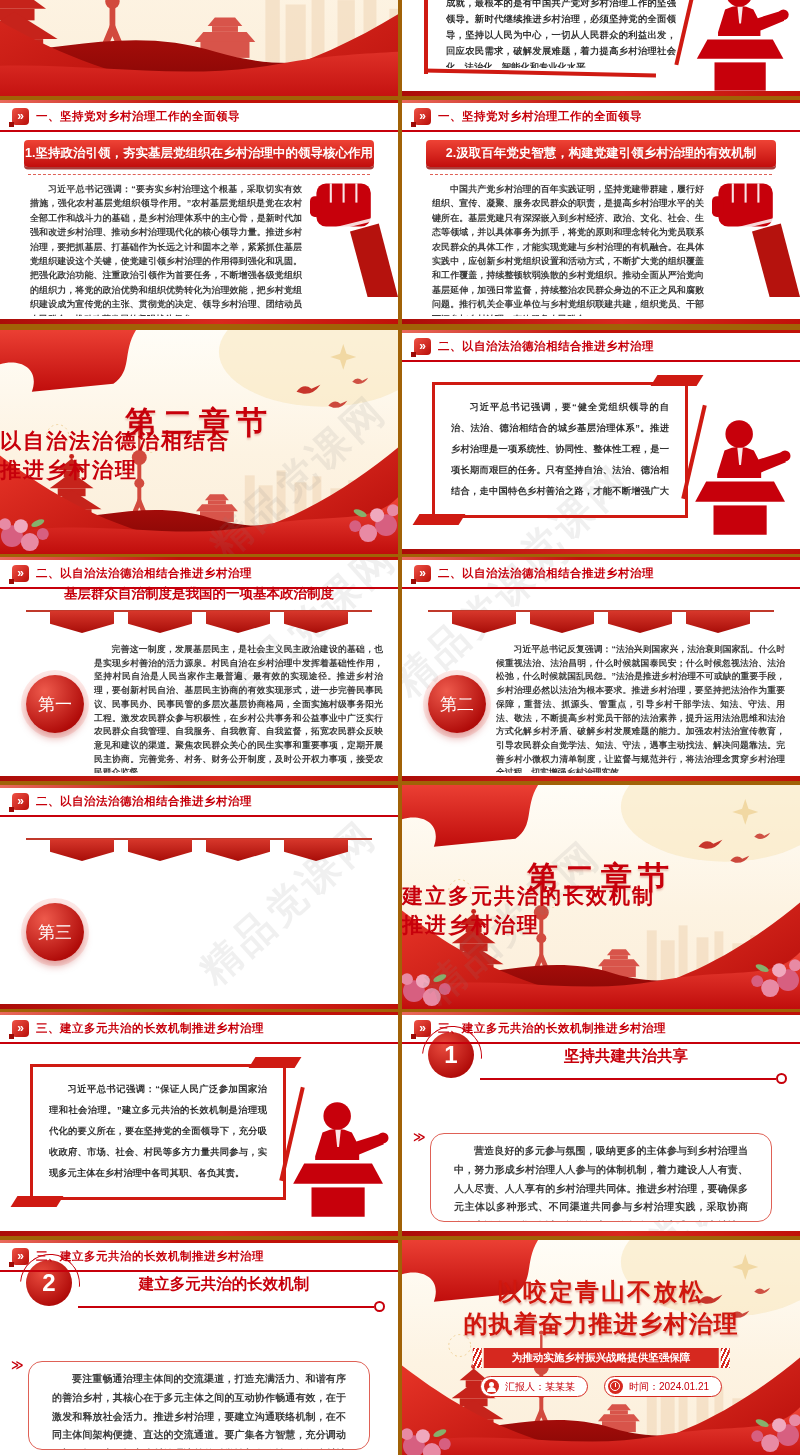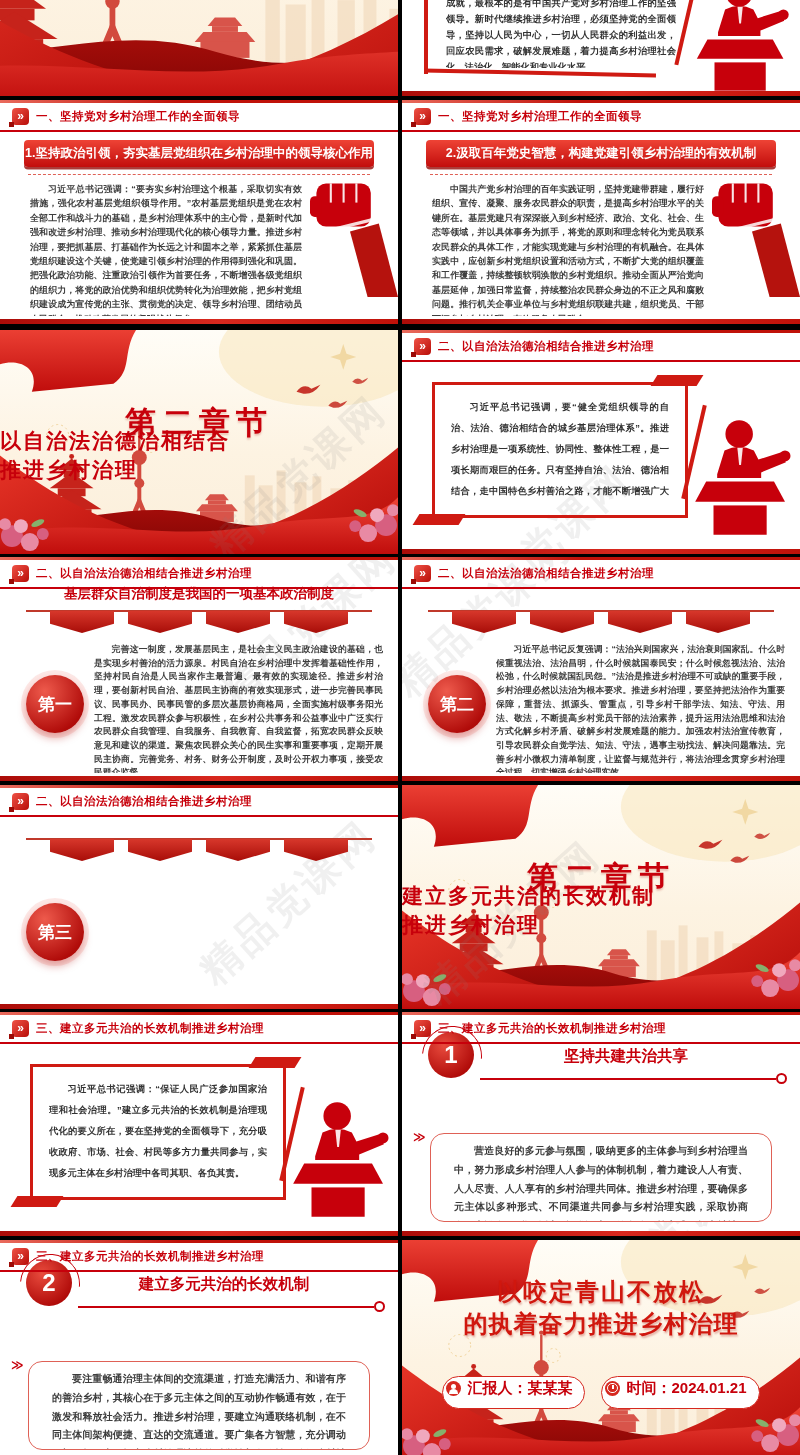--- a/index.html
+++ b/index.html
@@ -1,16 +1,16 @@
 <!DOCTYPE html>
 <html><head>
 <meta charset="utf-8">
 <style>
   html,body{margin:0;padding:0;background:#fff;font-family:"Liberation Sans","DejaVu Sans",sans-serif;}
-  #canvas{position:relative;width:800px;height:1455px;overflow:hidden;background:#000000;}
+  #canvas{position:relative;width:800px;height:1455px;overflow:hidden;background:#a16207;}
   .slide{position:absolute;width:398px;height:224px;background:#fff;overflow:hidden;}
   .scene{position:absolute;inset:0;width:100%;height:100%;z-index:0;}
   .scene-bg{position:absolute;inset:0;background:linear-gradient(180deg,#fffdf7 0%,#fdf3e2 55%,#fbeeda 100%);z-index:0;}
   
   .topbar{position:absolute;top:0;left:0;right:0;height:3px;background:linear-gradient(90deg,#e96a5c,#c01109 45%);z-index:3;}
   .hdr{position:absolute;top:6px;left:12px;right:12px;height:20px;display:flex;align-items:center;gap:7px;z-index:3;}
   .hdr-ic{position:relative;width:17px;height:17px;border-radius:4px;background:linear-gradient(135deg,#ef5246,#b80d08);color:#fff;font-weight:bold;font-size:12px;line-height:16px;text-align:center;flex:0 0 auto;}
   .hdr-ic::after{content:"";position:absolute;left:-3px;bottom:-2px;width:5px;height:5px;background:#9c0a06;}
   .hdr-t{color:#c7000b;font-weight:bold;font-size:11.5px;letter-spacing:.5px;white-space:nowrap;}
   .hdr-line{position:absolute;top:30px;left:0;right:0;height:1.5px;background:#c7000b;z-index:3;}
@@ -25,42 +25,42 @@
   .q-body{position:absolute;inset:12px 16px;font-size:9.3px;line-height:2.25;font-weight:bold;color:#333;text-align:justify;text-indent:2em;overflow:hidden;}
   .q-acc-tr{position:absolute;top:45px;right:100px;width:46px;height:11px;background:#cf1a12;transform:skewX(-32deg);z-index:1;}
   .q-acc-bl{position:absolute;bottom:29px;left:14px;width:46px;height:11px;background:#cf1a12;transform:skewX(-32deg);z-index:3;}
   .q-slash{position:absolute;right:104px;top:74px;width:4px;height:96px;background:#cf1a12;transform:rotate(13deg);z-index:1;}
   .podium{position:absolute;right:4px;bottom:14px;width:110px;height:126px;z-index:2;}
   
   .e-title{position:absolute;top:28px;left:0;right:0;text-align:center;color:#c7000b;font-weight:bold;font-size:13.5px;z-index:2;white-space:nowrap;}
   .e-line{position:absolute;top:53px;left:26px;right:26px;height:2px;background:#c0392b;z-index:2;}
   .e-flags{position:absolute;top:54px;left:50px;right:50px;display:flex;justify-content:space-between;z-index:2;}
   .e-flag{width:64px;height:22px;background:linear-gradient(180deg,#d7372b,#a80d08);clip-path:polygon(0 0,100% 0,100% 58%,50% 100%,0 58%);}
-  .e-circle{position:absolute;left:26px;top:118px;width:58px;height:58px;border-radius:50%;background:radial-gradient(circle at 32% 28%,#ee5a4c,#b00b09 75%);box-shadow:0 5px 9px rgba(176,11,9,.35),0 0 0 5px rgba(238,90,76,.14);color:#fff;font-weight:bold;font-size:17px;display:flex;align-items:center;justify-content:center;z-index:2;}
+  .e-circle{position:absolute;left:26px;top:118px;width:58px;height:58px;border-radius:50%;background:radial-gradient(circle at 32% 28%,#ee5a4c,#b00b09 75%);box-shadow:0 5px 9px rgba(176,11,9,.35),0 0 0 5px rgba(238,90,76,.14);color:#fff;font-weight:normal;font-size:17px;display:flex;align-items:center;justify-content:center;z-index:2;}
   .e-body{position:absolute;top:86px;left:94px;right:15px;bottom:8px;font-size:8.8px;line-height:1.56;font-weight:600;color:#3d3d3d;text-align:justify;text-indent:2em;overflow:hidden;z-index:2;}
   
   .f-ring{position:absolute;left:20px;top:14px;width:58px;height:58px;border-radius:50%;border:1.6px solid #c7000b;border-bottom-color:transparent;border-left-color:transparent;transform:rotate(-40deg);z-index:2;}
   .f-num{position:absolute;left:26px;top:20px;width:46px;height:46px;border-radius:50%;background:radial-gradient(circle at 35% 30%,#e84b3d,#b00b09 75%);color:#fff;font-weight:bold;font-size:24px;display:flex;align-items:center;justify-content:center;z-index:2;}
   .f-title{position:absolute;top:34px;left:90px;right:40px;text-align:center;color:#c7000b;font-weight:bold;font-size:15.5px;z-index:2;white-space:nowrap;}
   .f-line{position:absolute;top:66px;left:78px;right:24px;height:1.6px;background:#c7000b;z-index:2;}
   .f-dot{position:absolute;top:61px;right:13px;width:7px;height:7px;border:2px solid #c7000b;border-radius:50%;z-index:2;}
   .f-chev{position:absolute;left:11px;top:118px;color:#c7000b;font-size:12px;font-weight:bold;z-index:2;}
   .f-box{position:absolute;top:78px;left:28px;right:28px;bottom:14px;border:1.6px solid #df6156;border-radius:14px;padding:8px 23px;font-size:10px;line-height:1.88;font-weight:600;color:#3d3d3d;text-align:justify;text-indent:2em;overflow:hidden;box-sizing:border-box;z-index:2;background:#fff;margin-top:43px;}
   
   .ch-label{position:absolute;top:40px;left:0;right:0;text-align:center;color:#c7000b;font-weight:bold;font-size:31px;letter-spacing:6px;text-shadow:0 2px 2px rgba(180,30,20,.25);z-index:2;margin-top:32px;}
   .ch-l1{position:absolute;top:97px;left:0;right:0;text-align:left;color:#c7000b;font-weight:bold;font-size:21px;letter-spacing:2px;z-index:2;}
   .ch-l2{position:absolute;top:126px;left:0;right:0;text-align:left;color:#c7000b;font-weight:bold;font-size:21px;letter-spacing:2px;z-index:2;}
   
   .cl-t1{position:absolute;top:36px;left:0;right:0;text-align:center;color:#d0170e;font-weight:bold;font-size:24px;letter-spacing:2px;text-shadow:1px 2px 2px rgba(170,20,10,.3);z-index:2;}
   .cl-t2{position:absolute;top:68px;left:0;right:0;text-align:center;color:#d0170e;font-weight:bold;font-size:24px;letter-spacing:1px;text-shadow:1px 2px 2px rgba(170,20,10,.3);z-index:2;}
   .cl-banner{position:absolute;top:108px;left:50%;transform:translateX(-50%);background:#d6281f;color:#fff;font-size:10.5px;font-weight:bold;padding:3px 28px;white-space:nowrap;z-index:2;}
   .cl-banner::before,.cl-banner::after{content:"";position:absolute;top:0;bottom:0;width:9px;background:repeating-linear-gradient(115deg,#d6281f 0 2px,#fff 2px 4px);}
   .cl-banner::before{left:-11px;} .cl-banner::after{right:-11px;}
   .cl-pills{position:absolute;top:136px;left:0;right:0;display:flex;justify-content:center;gap:16px;z-index:2;}
-  .pill{display:flex;align-items:center;gap:6px;background:#fff;border:1.5px solid #d6281f;border-radius:999px;padding:2px 12px 10px 3px;color:#c7000b;font-weight:bold;font-size:15px;}
+  .pill{display:flex;align-items:center;gap:6px;background:#fff;border:1.5px solid #d6281f;border-radius:999px;padding:2px 12px 2px 3px;color:#c7000b;font-weight:normal;font-size:10px;}
   .pi{width:15px;height:15px;border-radius:50%;background:#d6281f;position:relative;flex:0 0 auto;}
   .pi-user::before{content:"";position:absolute;width:5px;height:5px;border-radius:50%;background:#fff;top:2.6px;left:5px;}
   .pi-user::after{content:"";position:absolute;width:9px;height:4.6px;border-radius:5px 5px 0 0;background:#fff;bottom:2.4px;left:3px;}
   .pi-clock::before{content:"";position:absolute;width:8.4px;height:8.4px;border:1.3px solid #fff;border-radius:50%;top:2px;left:2px;}
   .pi-clock::after{content:"";position:absolute;width:1.4px;height:3.6px;background:#fff;top:4.4px;left:6.9px;}
   
   .s1-left{position:absolute;left:22px;top:110px;width:4px;height:92px;background:#cf1a12;z-index:2;}
   .s1-bot{position:absolute;left:22px;top:199px;width:232px;height:4px;background:#cf1a12;transform:rotate(1.2deg);z-index:2;}
   .s1-slash{position:absolute;right:112px;top:108px;width:4px;height:86px;background:#cf1a12;transform:rotate(13deg);z-index:1;}
   .s1-body{position:absolute;left:44px;right:124px;top:124px;height:72px;font-size:9.3px;line-height:1.72;font-weight:bold;color:#333;text-align:justify;overflow:hidden;z-index:2;}
@@ -597,20 +597,21 @@
           <circle cx="388" cy="196" r="11" fill="#d75f80"></circle>
           <circle cx="370" cy="204" r="9" fill="#e88aa4"></circle>
           <circle cx="379" cy="186" r="7" fill="#f0a8bd"></circle>
           <circle cx="357" cy="197" r="6" fill="#d75f80"></circle>
           <circle cx="395" cy="181" r="6" fill="#e88aa4"></circle>
           <ellipse cx="362" cy="184" rx="7" ry="3" fill="#86b06c" transform="rotate(24 362 184)"></ellipse>
         </g>
     </svg>
     <div class="cl-t1">以咬定青山不放松</div>
     <div class="cl-t2">的执着奋力推进乡村治理</div>
+    <div class="cl-banner">为推动实施乡村振兴战略提供坚强保障</div>
     <div class="cl-pills">
       <div class="pill">
           <span class="pi pi-user"></span>
           <span>汇报人：某某某</span>
         </div>
       <div class="pill">
           <span class="pi pi-clock"></span>
           <span>时间：2024.01.21</span>
         </div>
     </div>

